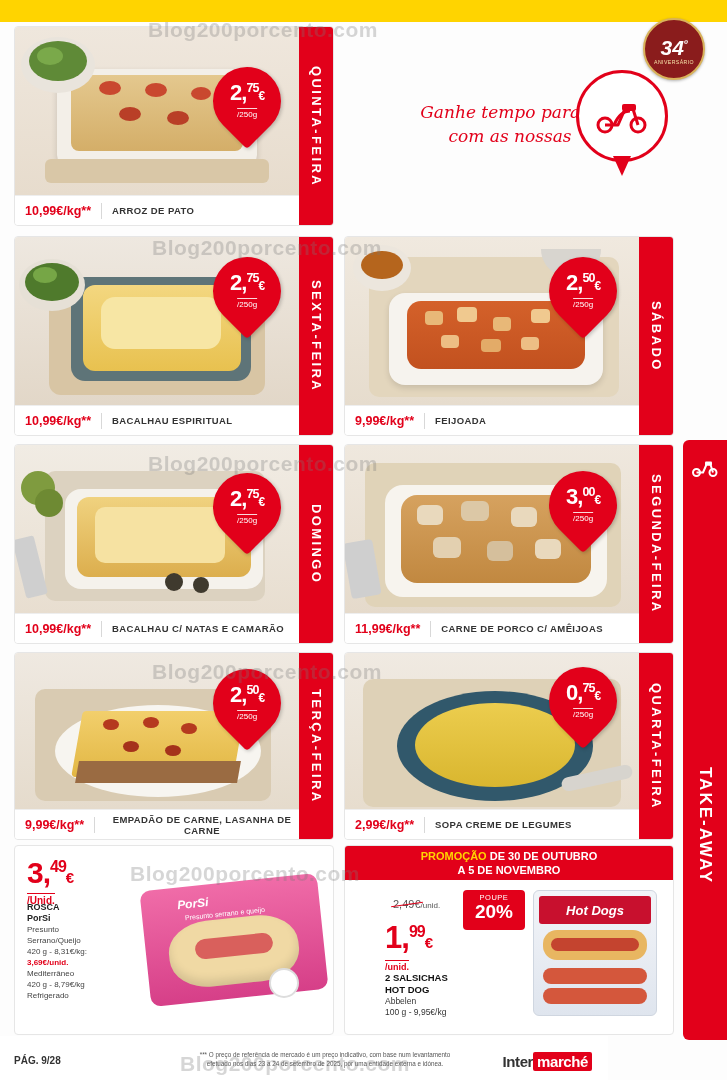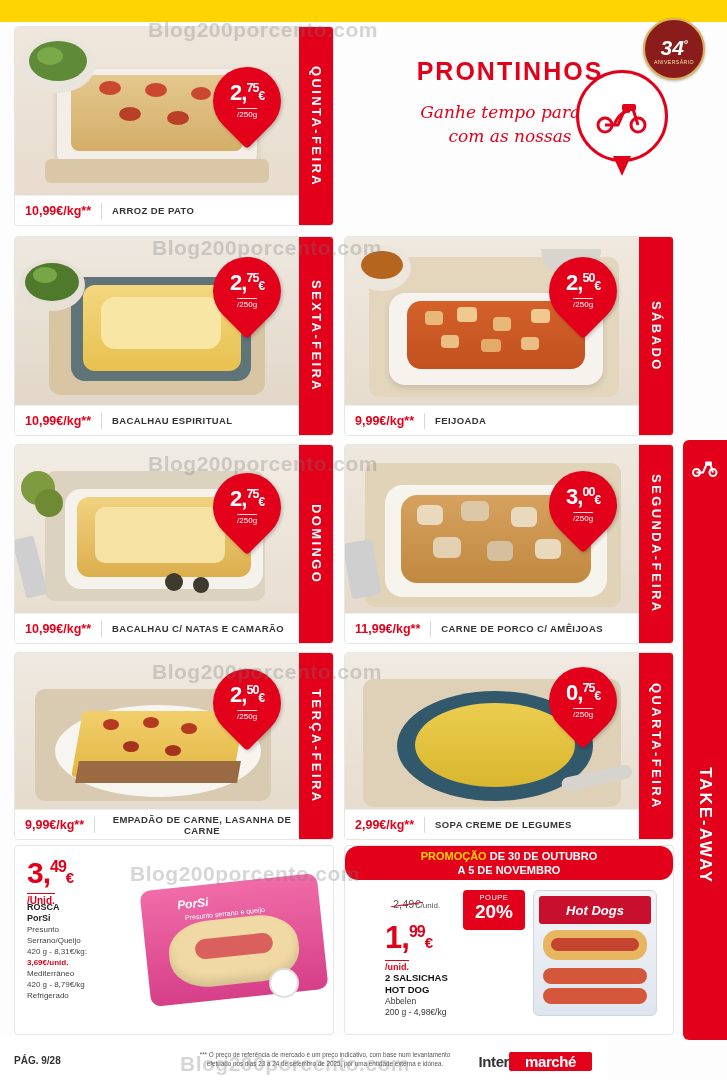--- a/index.html
+++ b/index.html
@@ -146,21 +146,21 @@
   .bl-desc .red { color: #e2001a; font-weight: bold; }
 
   
   .br-card {
     position: absolute; left: 344px; top: 845px; width: 330px; height: 190px;
     background: #fff; border: 1px solid #e6e6e6; border-radius: 4px; overflow: hidden;
   }
   .promo-head {
     height: 34px; background: #e2001a; color: #fff;
     display: flex; flex-direction: column; align-items: center; justify-content: center;
-    font-size: 11px; font-weight: bold; line-height: 14px; text-align: center; border-radius: 13px;
+    font-size: 11px; font-weight: bold; line-height: 14px; text-align: center;
   }
   .promo-head .y { color: #ffd400; }
   .old-price { position: absolute; left: 48px; top: 52px; font-size: 11px; color: #555; }
   .old-price .strike { position: relative; }
   .old-price .strike:after{content:"";position:absolute;left:-2px;right:-2px;top:50%;height:1px;background:#e2001a;transform:rotate(-8deg);}
   .poupe {
     position: absolute; left: 118px; top: 44px; width: 62px; height: 40px;
     background: #e2001a; color: #fff; border-radius: 4px;
     text-align: center; padding-top: 3px;
   }
@@ -172,41 +172,41 @@
   .new-price .big .eu { font-size: 15px; }
   .new-price .un { font-size: 9px; border-top: 1px solid #e2001a; display:inline-block; padding-top:1px;}
   .br-desc { position: absolute; left: 40px; top: 126px; font-size: 8.5px; line-height: 11px; color: #333; }
   .br-desc b { font-size: 9.5px; color: #111; }
 
   
   .footer { position: absolute; left: 0; bottom: 0; width: 608px; height: 44px; background: #fff; }
   .pag { position: absolute; left: 14px; bottom: 14px; font-size: 10px; font-weight: bold; color: #333; }
   .legal { position: absolute; left: 160px; bottom: 12px; width: 330px; font-size: 6.3px; line-height: 8.5px; color: #555; text-align: center; }
   .brand { position: absolute; right: 16px; bottom: 10px; font-size: 15px; font-weight: bold; color: #333; letter-spacing: -.4px;}
-  .brand .m { background: #e2001a; color: #fff; padding: 1px 16px; border-radius: 2px; }
+  .brand .m { background: #e2001a; color: #fff; padding: 1px 4px; border-radius: 2px; }
 
   
   .plate { position: absolute; border-radius: 50%; }
   .mat { position: absolute; border-radius: 6px; }
 </style>
 </head>
 <body>
 
 <div class="page">
 
   <div class="top-band"></div>
 
   <div class="anniv">
     <div class="num"><span>34</span><sup style="font-size:10px">º</sup></div>
     <div class="lbl">ANIVERSÁRIO</div>
   </div>
 
   <div class="hero">
     <h1>
-      <span>PRONTINHOS</span><br>
+      <br>
     </h1>
     <div class="sub">
       <span>Ganhe tempo para si</span><br>
       <span>com as nossas</span><br>
     </div>
     <div class="pin">
       <svg width="60" height="38" viewBox="0 0 60 38">
         <circle cx="13" cy="28" r="7" fill="none" stroke="#e2001a" stroke-width="3"></circle>
         <circle cx="46" cy="28" r="7" fill="none" stroke="#e2001a" stroke-width="3"></circle>
         <path d="M13 28 L26 28 L33 12 L41 12 L46 28" fill="none" stroke="#e2001a" stroke-width="3" stroke-linejoin="round"></path>
@@ -451,21 +451,21 @@
       <div class="v">20%</div>
     </div>
     <div class="new-price">
       <div class="big"><span>1</span>,<sup>99</sup><span class="eu">€</span></div>
       <div class="un">/unid.</div>
     </div>
     <div class="br-desc">
       <b>2 SALSICHAS</b><br>
       <b>HOT DOG</b><br>
       <span>Abbelen</span><br>
-      <span>200 g - 4,98€/kg</span>
+      <span>100 g - 9,95€/kg</span>
     </div>
     <div style="position:absolute;right:16px;top:44px;width:124px;height:126px;">
       <div style="position:absolute;left:0;top:0;width:124px;height:126px;border-radius:6px;background:linear-gradient(180deg,#f2f4f8,#dfe5ee);border:1px solid #cfd6e0;"></div>
       <div style="position:absolute;left:6px;top:6px;width:112px;height:28px;background:#c8102e;border-radius:3px;color:#fff;font-size:13px;font-weight:bold;font-style:italic;display:flex;align-items:center;justify-content:center;">Hot Dogs</div>
       <div style="position:absolute;left:10px;top:40px;width:104px;height:30px;border-radius:14px;background:#e8b661;"></div>
       <div style="position:absolute;left:18px;top:48px;width:88px;height:13px;border-radius:7px;background:#c4442f;"></div>
       <div style="position:absolute;left:10px;top:78px;width:104px;height:16px;border-radius:8px;background:#d4573c;"></div>
       <div style="position:absolute;left:10px;top:98px;width:104px;height:16px;border-radius:8px;background:#d4573c;"></div>
     </div>
   </div>

